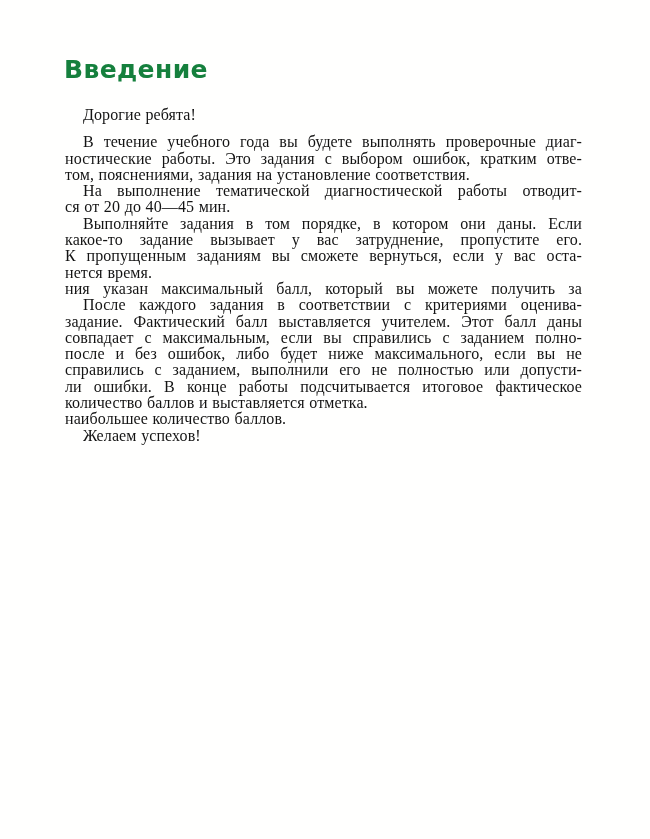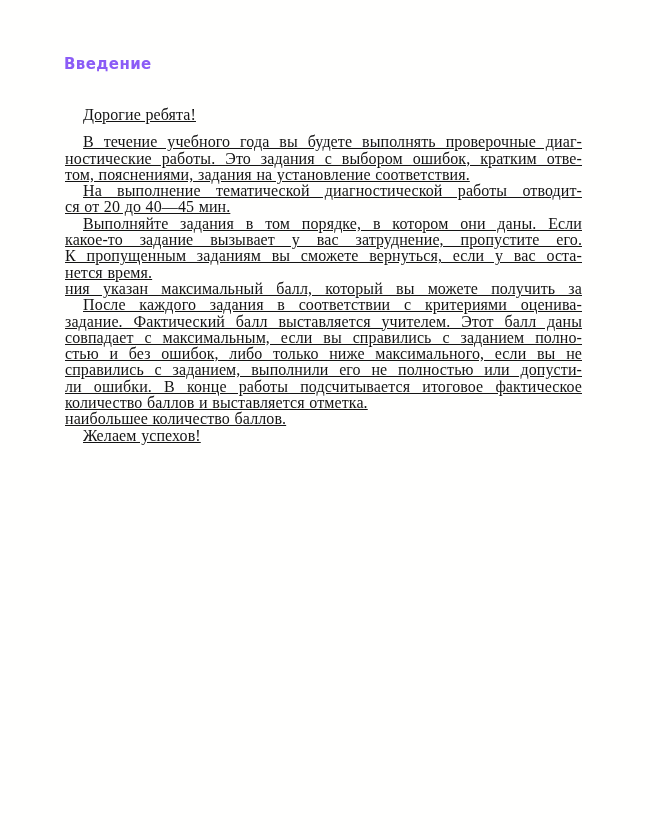--- a/index.html
+++ b/index.html
@@ -16,24 +16,24 @@
     font-family: "Liberation Serif", serif;
     color: #141414;
   }
   .heading {
     position: absolute;
     left: 64px;
     top: 57px;
     margin: 0;
     font-family: "DejaVu Sans", sans-serif;
     font-weight: 800;
-    font-size: 15px;
+    font-size: 25px;
     line-height: 1;
     letter-spacing: 0.4px;
-    color: #8b5cf6;
+    color: #15803d;
   }
   .body-text {
     position: absolute;
     left: 65px;
     top: 107px;
     width: 517px;
     font-size: 16px;
     line-height: 16.3px;
     letter-spacing: 0.1px;
     word-spacing: 0.5px;
@@ -41,21 +41,20 @@
   .para {
     margin: 0;
   }
   .para.gap {
     margin-bottom: 11px;
   }
   .line {
     text-align: justify;
     text-align-last: justify;
     white-space: normal;
-    text-decoration: underline;
   }
   .line.end {
     text-align-last: left;
   }
   .line.first {
     text-indent: 18px;
   }
 </style>
 </head>
 <body>
@@ -79,21 +78,21 @@
         <div class="line first">Выполняйте задания в том порядке, в котором они даны. Если</div>
         <div class="line">какое-то задание вызывает у вас затруднение, пропустите его.</div>
         <div class="line">К пропущенным заданиям вы сможете вернуться, если у вас оста-</div>
         <div class="line end">нется время.</div>
       </div>
       <div class="para">
         <div class="line">ния указан максимальный балл, который вы можете получить за</div>
         <div class="line first">После каждого задания в соответствии с критериями оценива-</div>
         <div class="line">задание. Фактический балл выставляется учителем. Этот балл даны</div>
         <div class="line">совпадает с максимальным, если вы справились с заданием полно-</div>
-        <div class="line">стью и без ошибок, либо только ниже максимального, если вы не</div>
+        <div class="line">после и без ошибок, либо будет ниже максимального, если вы не</div>
         <div class="line">справились с заданием, выполнили его не полностью или допусти-</div>
         <div class="line">ли ошибки. В конце работы подсчитывается итоговое фактическое</div>
         <div class="line end">количество баллов и выставляется отметка.</div>
       </div>
       <div class="para">
         <div class="line end">наибольшее количество баллов.</div>
       </div>
       <div class="para">
         <div class="line first end">Желаем успехов!</div>
       </div>

